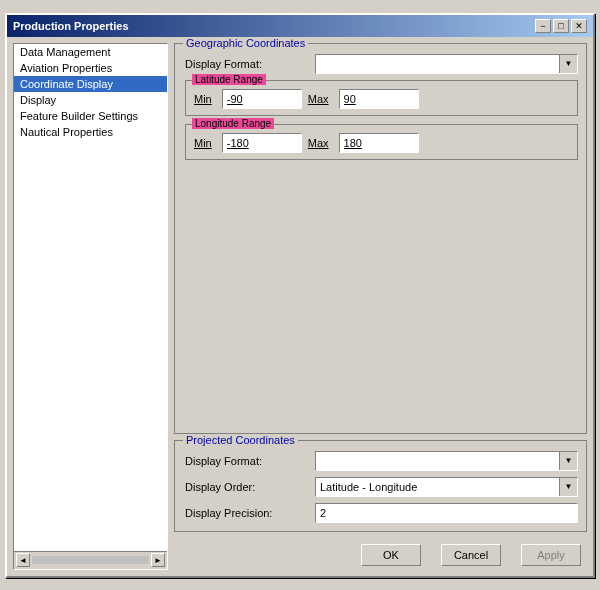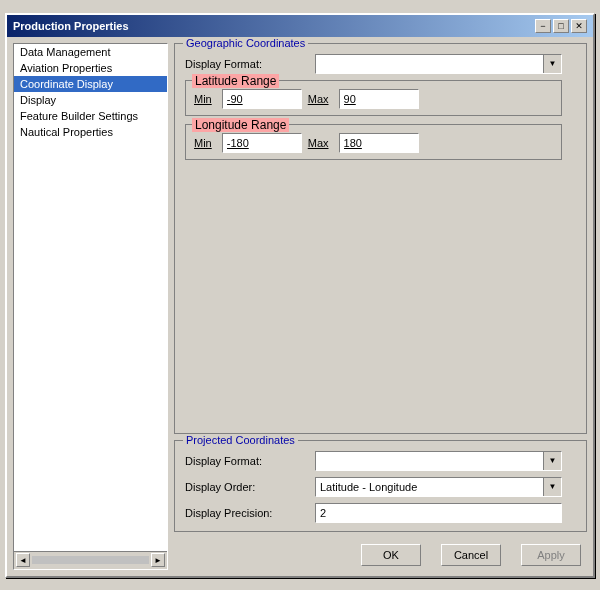--- a/index.html
+++ b/index.html
@@ -117,21 +117,21 @@
     }
     .main-content {
       flex: 1;
       display: flex;
       flex-direction: column;
       gap: 6px;
     }
     .group-box {
       border: 1px solid #808080;
       background: #d4d0c8;
-      padding: 10px 24px 10px 10px;
+      padding: 10px 8px 10px 10px;
       position: relative;
     }
     .group-box-geo {
       flex: 1;
     }
     .group-label {
       position: absolute;
       top: -7px;
       left: 8px;
       background: #d4d0c8;
@@ -183,23 +183,23 @@
     .inner-group {
       border: 1px solid #808080;
       padding: 8px 8px 6px 8px;
       margin-bottom: 8px;
       position: relative;
     }
     .inner-group-label {
       position: absolute;
       top: -7px;
       left: 6px;
-      background: #fca5a5;
+      background: #ec4899;
       padding: 0 3px;
-      font-size: 12px;
+      font-size: 10px;
       color: #000;
     }
     .range-row {
       display: flex;
       align-items: center;
       gap: 6px;
       text-decoration: underline;
     }
     .range-input {
       width: 80px;

